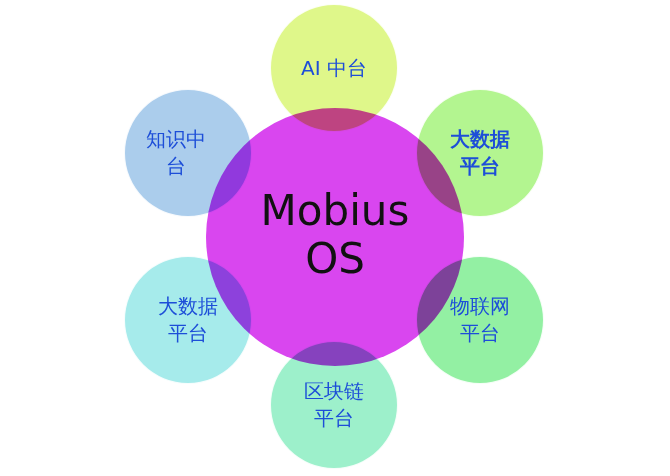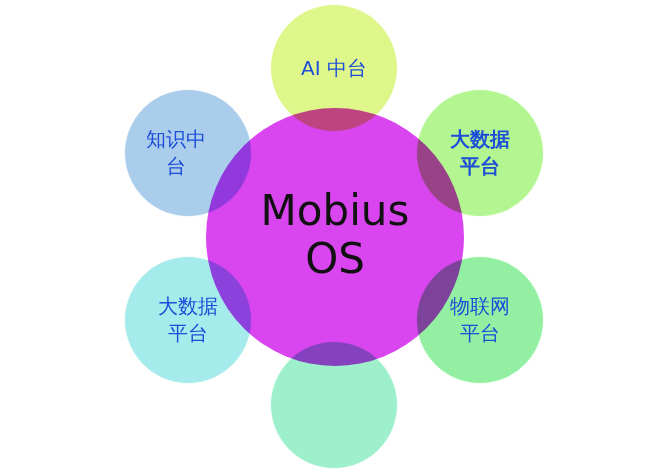--- a/index.html
+++ b/index.html
@@ -89,20 +89,23 @@
 
   <div class="sat-text" style="left:270px; top:4px;">
     <div class="sat-label wide">AI 中台</div>
   </div>
   <div class="sat-text" style="left:416px; top:89px;font-weight:bold;">
     <div class="sat-label">大数据平台</div>
   </div>
   <div class="sat-text" style="left:416px; top:256px;">
     <div class="sat-label">物联网平台</div>
   </div>
+  <div class="sat-text" style="left:270px; top:341px;">
+    <div class="sat-label">区块链平台</div>
+  </div>
   <div class="sat-text" style="left:124px; top:256px;">
     <div class="sat-label">大数据平台</div>
   </div>
   <div class="sat-text" style="left:112px; top:89px;">
     <div class="sat-label">知识中台</div>
   </div>
 
 </div>
 
 </body></html>

